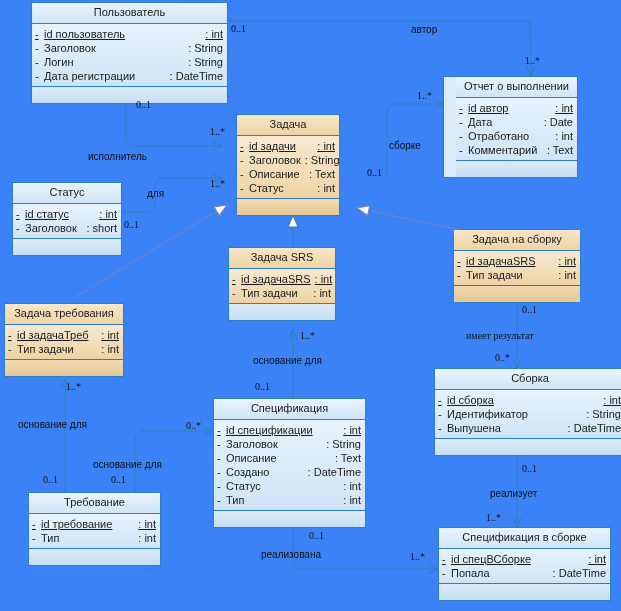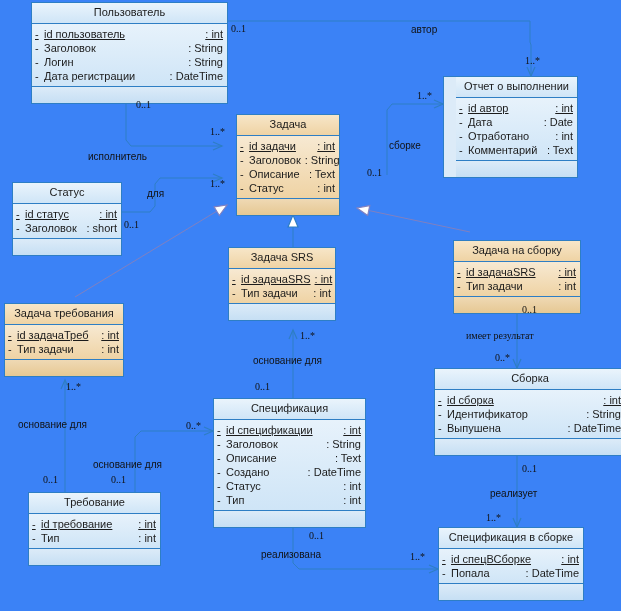--- a/index.html
+++ b/index.html
@@ -234,21 +234,21 @@
       </div>
       <div class="row">
         <span class="vis">-</span>
         <span class="nm">Заголовок</span>
         <span class="ty">: short</span>
       </div>
     </div>
     <div class="ops"></div>
   </div>
 
-  <div class="uml tan" style="left:453px;top:240px;width:128px;">
+  <div class="uml tan" style="left:453px;top:229px;width:128px;border-radius:7px;">
     <div class="hdr">Задача на сборку</div>
     <div class="attrs">
       <div class="row pk">
         <span class="vis">-</span>
         <span class="nm">id задачаSRS</span>
         <span class="ty">: int</span>
       </div>
       <div class="row">
         <span class="vis">-</span>
         <span class="nm">Тип задачи</span>
@@ -361,21 +361,21 @@
       </div>
       <div class="row">
         <span class="vis">-</span>
         <span class="nm">Тип</span>
         <span class="ty">: int</span>
       </div>
     </div>
     <div class="ops"></div>
   </div>
 
-  <div class="uml" style="left:438px;top:527px;width:146px;">
+  <div class="uml" style="left:438px;top:527px;width:173px;">
     <div class="hdr">Спецификация в сборке</div>
     <div class="attrs">
       <div class="row pk">
         <span class="vis">-</span>
         <span class="nm">id спецВСборке</span>
         <span class="ty">: int</span>
       </div>
       <div class="row">
         <span class="vis">-</span>
         <span class="nm">Попала</span>

